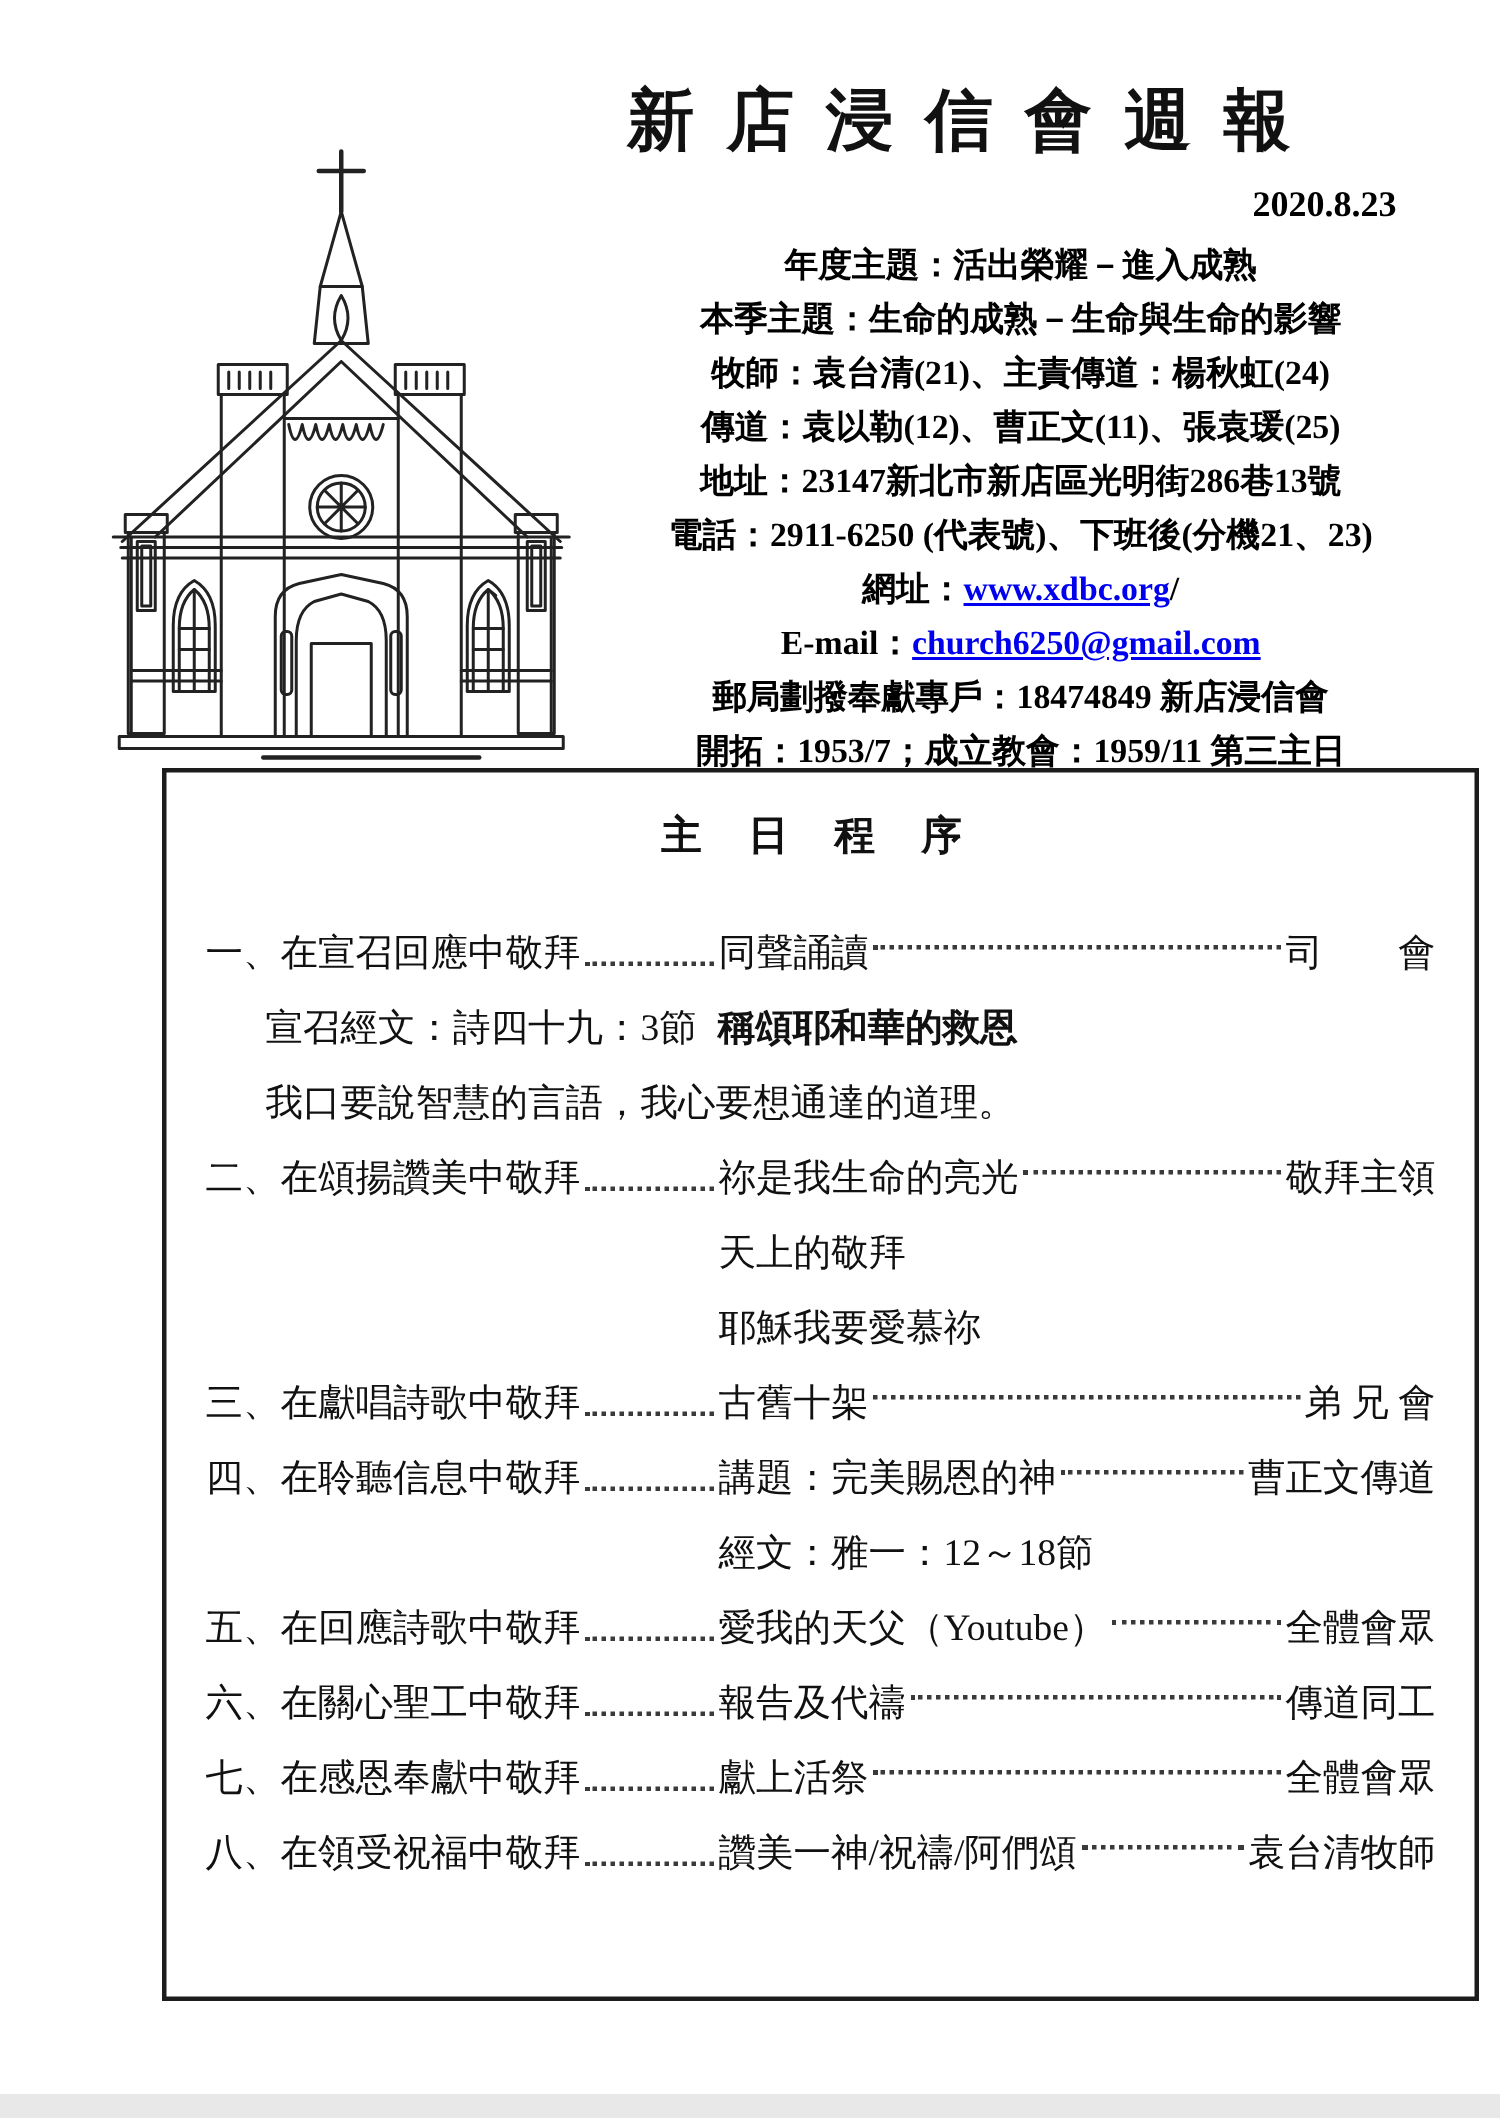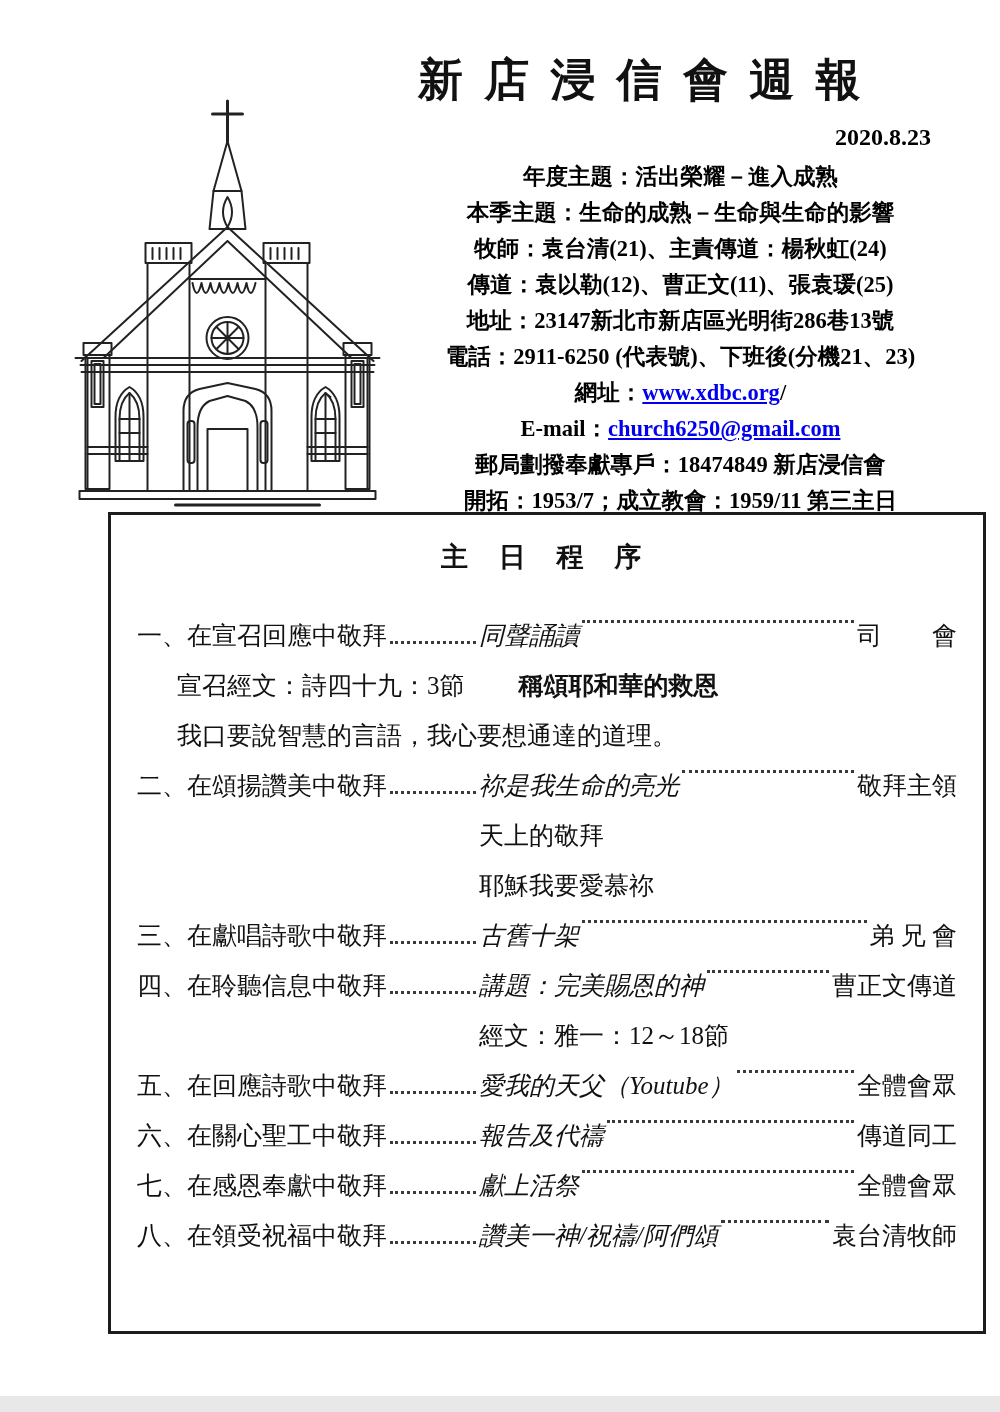--- a/index.html
+++ b/index.html
@@ -19,24 +19,24 @@
   .info-link { color:#0000EE; text-decoration:underline; cursor:pointer; }
   
   .program-box {
     position:absolute; left:60px; top:512px; width:872px; height:816px;
     border:3px solid #1c1c1c; background:#fff;margin-left:48px;
   }
   .p-title { text-align:center; font-size:27px; font-weight:700; letter-spacing:12px; margin-top:24px; color:#111; }
   .p-body { margin:26px 26px 0 26px; font-size:25px; color:#111; }
   .prow { display:flex; align-items:flex-end; height:50px; }
   .cell-left { display:flex; align-items:flex-end; width:342px; }
-  .cell-mid  { display:flex; align-items:flex-start; flex:1;font-style:italic; }
+  .cell-mid  { display:flex; align-items:center; flex:1; }
   .p-left,.p-mid,.p-right { white-space:pre; line-height:1.25; }
   .dots { flex:1; min-width:12px; border-bottom:3px dotted #3a3a3a; margin:0 3px 7px 3px; }
-  .sub-indent { padding-left:40px;gap:40px; }
+  .sub-indent { padding-left:40px; }
   .sub-mid { padding-left:342px;text-align:right; }
   .bold { font-weight:700; }
   .gap-left { margin-left:14px; }
 </style>
 </head>
 <body>
 
 <div class="sheet">
 
   <svg class="church" viewBox="0 0 340 412">

